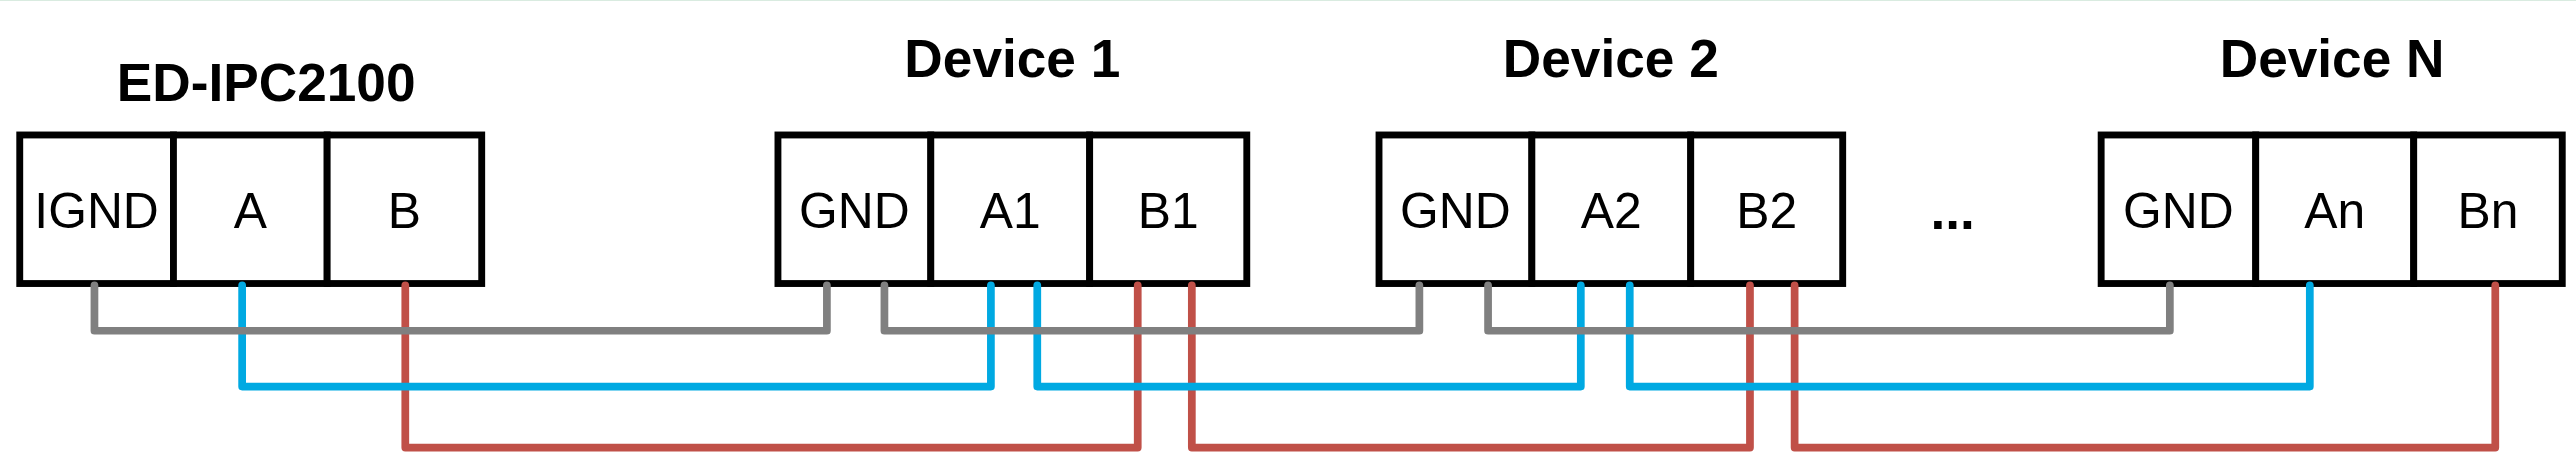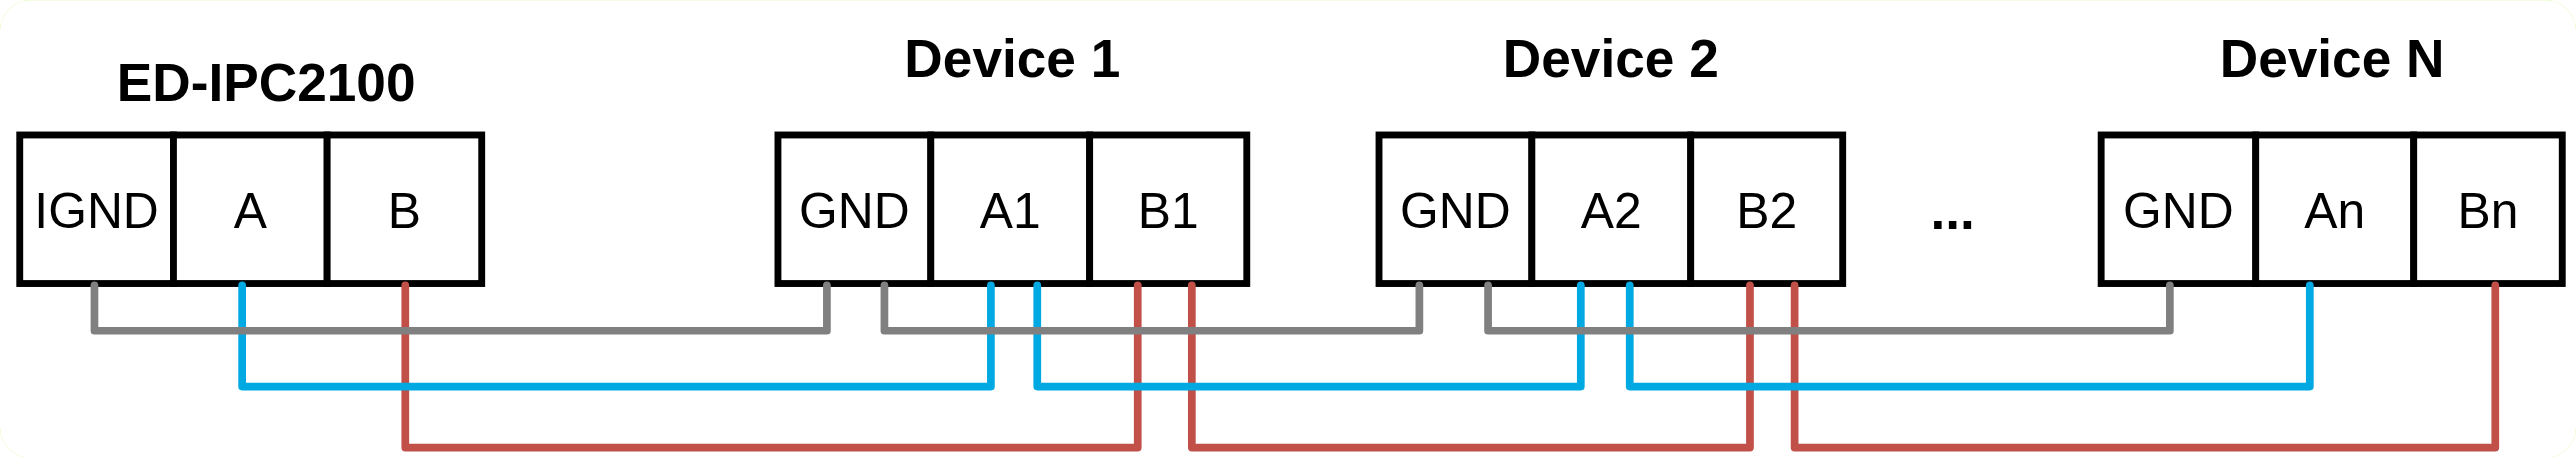--- a/index.html
+++ b/index.html
@@ -1,17 +1,17 @@
 <!DOCTYPE html>
 <html style="font-size:13.7px"><head>
 <meta charset="utf-8">
 <style>
   html, body { margin: 0; padding: 0; background: #ffffff; }
   body { font-family: "Liberation Sans", sans-serif; }
-  .stage { position: relative; width: 2576px; height: 458px; background: #bef264; overflow: hidden; border-radius: 31px; }
+  .stage { position: relative; width: 2576px; height: 458px; background: #15803d; overflow: hidden; }
   svg { display: block; width: 2576px; height: 458px; }
   .device-title { font-family: "Liberation Sans", sans-serif; font-weight: bold; font-size: 62px; fill: #000000; }
   .terminal-label { font-family: "Liberation Sans", sans-serif; font-weight: normal; font-size: 58px; fill: #000000; }
   .ellipsis { font-family: "Liberation Sans", sans-serif; font-weight: bold; font-size: 62px; fill: #000000; }
 </style>
 </head>
 <body>
 
 <div class="stage">
   <svg xmlns="http://www.w3.org/2000/svg" viewBox="0 0 3000 533">

